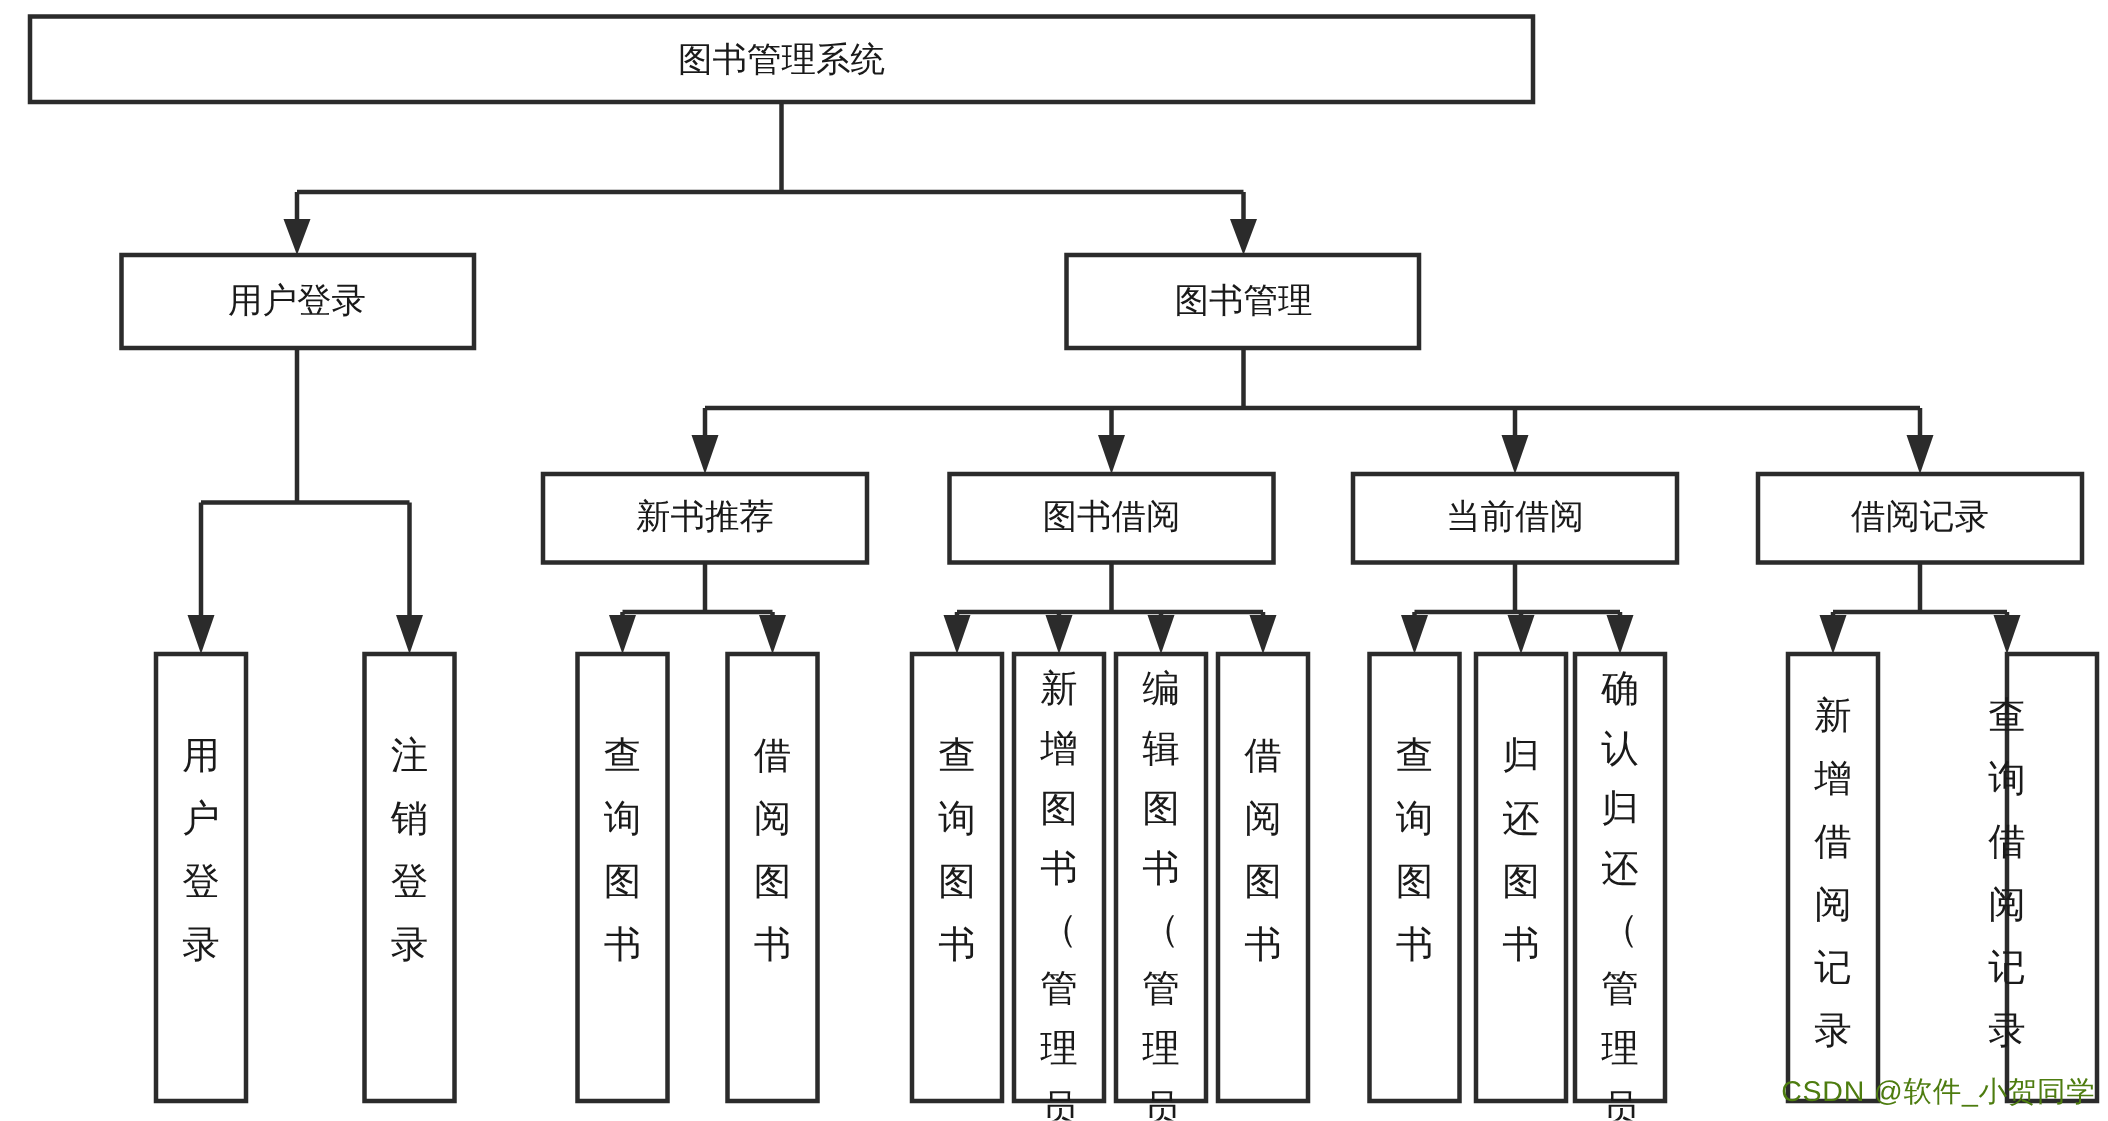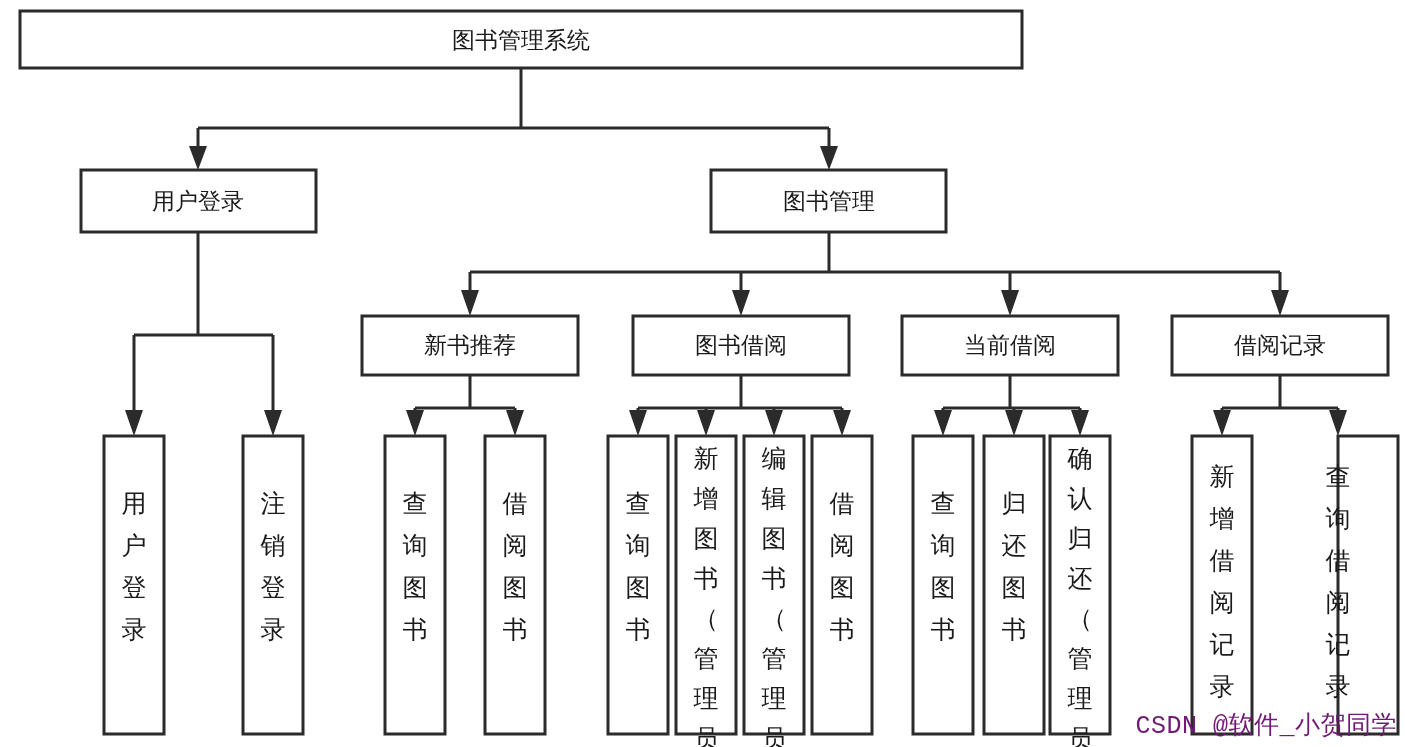--- a/index.html
+++ b/index.html
@@ -52,23 +52,23 @@
     fill: none;
   }
   .arrow-head {
     fill: #2b2b2b;
     stroke: none;
   }
   .watermark-text {
     position: absolute;
     right: 8px;
     bottom: 6px;
-    font-family: Liberation Mono, monospace;
-    font-size: 25px;
-    color: #701a75;
+    font-family: Liberation Sans, sans-serif;
+    font-size: 19px;
+    color: #4d7c0f;
     letter-spacing: 0.5px;
     white-space: nowrap;
     user-select: none;
   }
 </style>
 </head>
 <body>
 
 <div id="diagram-root">
 

